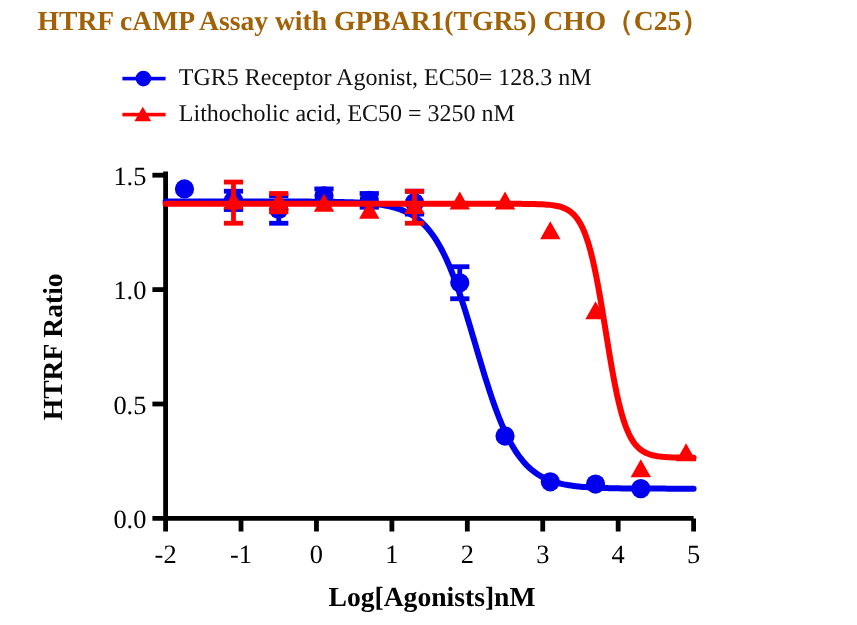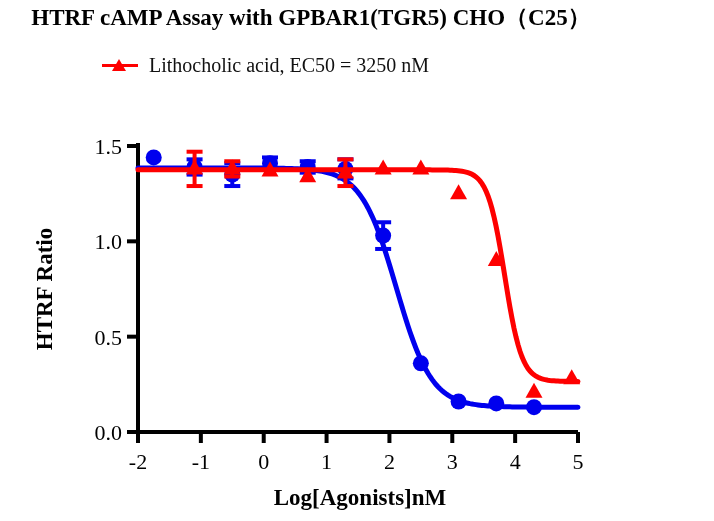--- a/index.html
+++ b/index.html
@@ -17,21 +17,21 @@
   }
   #chart-title {
     position: absolute;
     left: 0;
     top: 2px;
     width: 622px;
     text-align: center;
     font-family: "Liberation Serif", "DejaVu Serif", serif;
     font-weight: bold;
     font-size: 23px;
-    color: #000000;
+    color: #a16207;
     letter-spacing: 0px;
     white-space: nowrap;
   }
   #legend {
     position: absolute;
     left: 100px;
     top: 50px;
     width: 560px;
   }
   .legend-row {
@@ -99,20 +99,27 @@
   }
 </style>
 </head>
 <body>
 
 <div id="page">
 
   <div id="chart-title">HTRF cAMP Assay with GPBAR1(TGR5) CHO（C25）</div>
 
   <div id="legend">
+    <div class="legend-row">
+      <span class="legend-swatch">
+        <span class="legend-line blue"></span>
+        <span class="legend-marker-circle"></span>
+      </span>
+      <span class="legend-label">TGR5 Receptor Agonist, EC50= 128.3 nM</span>
+    </div>
     <div class="legend-row">
       <span class="legend-swatch">
         <span class="legend-line red"></span>
         <span class="legend-marker-tri"></span>
       </span>
       <span class="legend-label">Lithocholic acid, EC50 = 3250 nM</span>
     </div>
   </div>
 
   <svg id="plot-svg" width="714" height="521">

